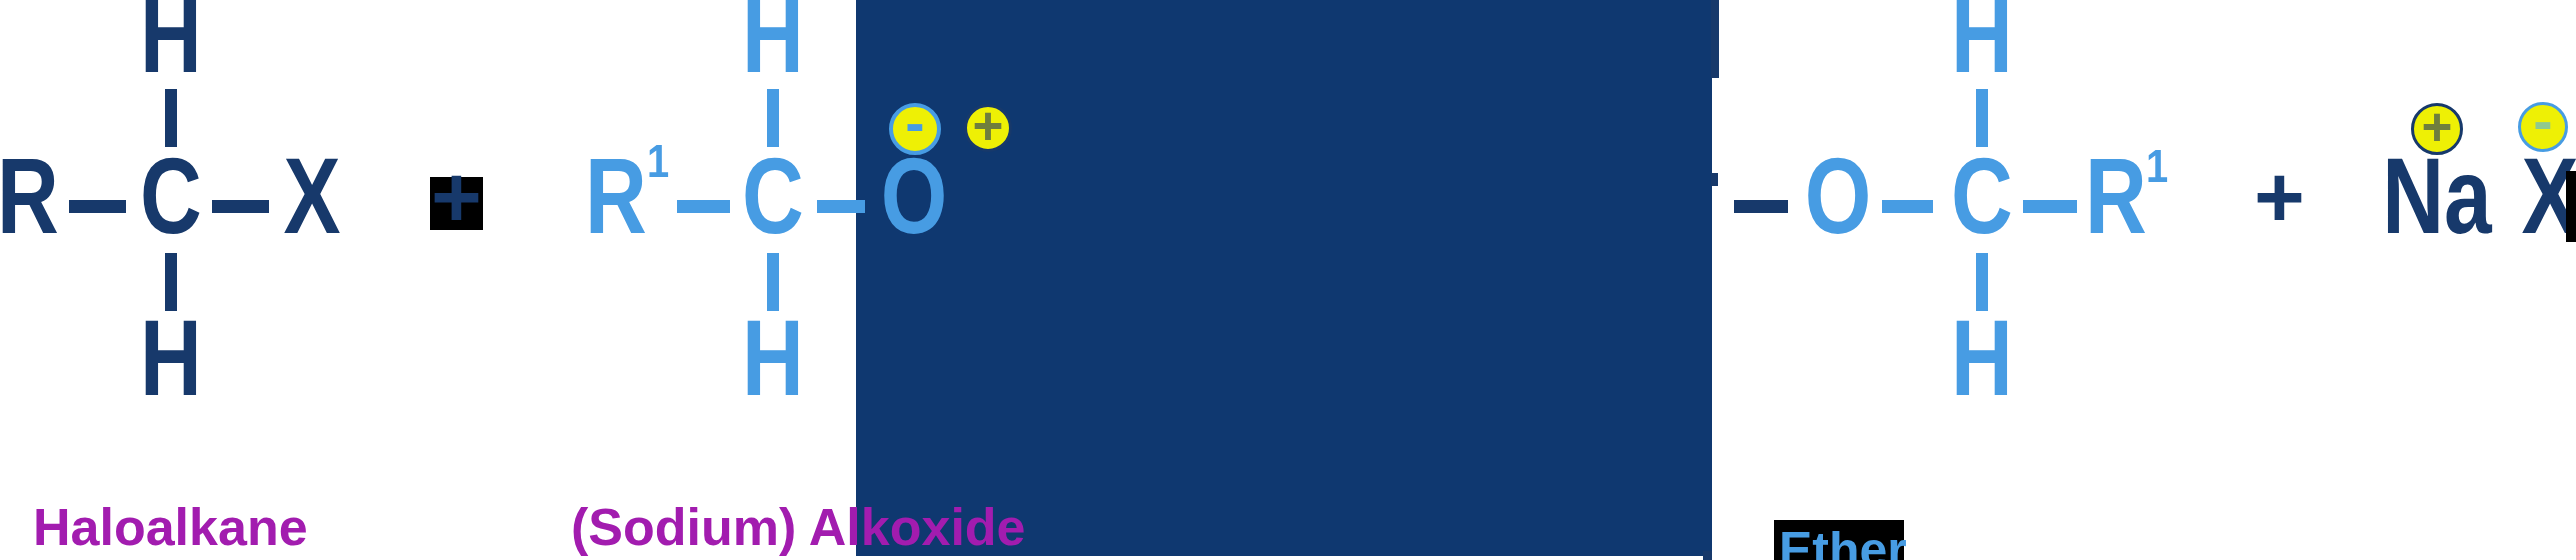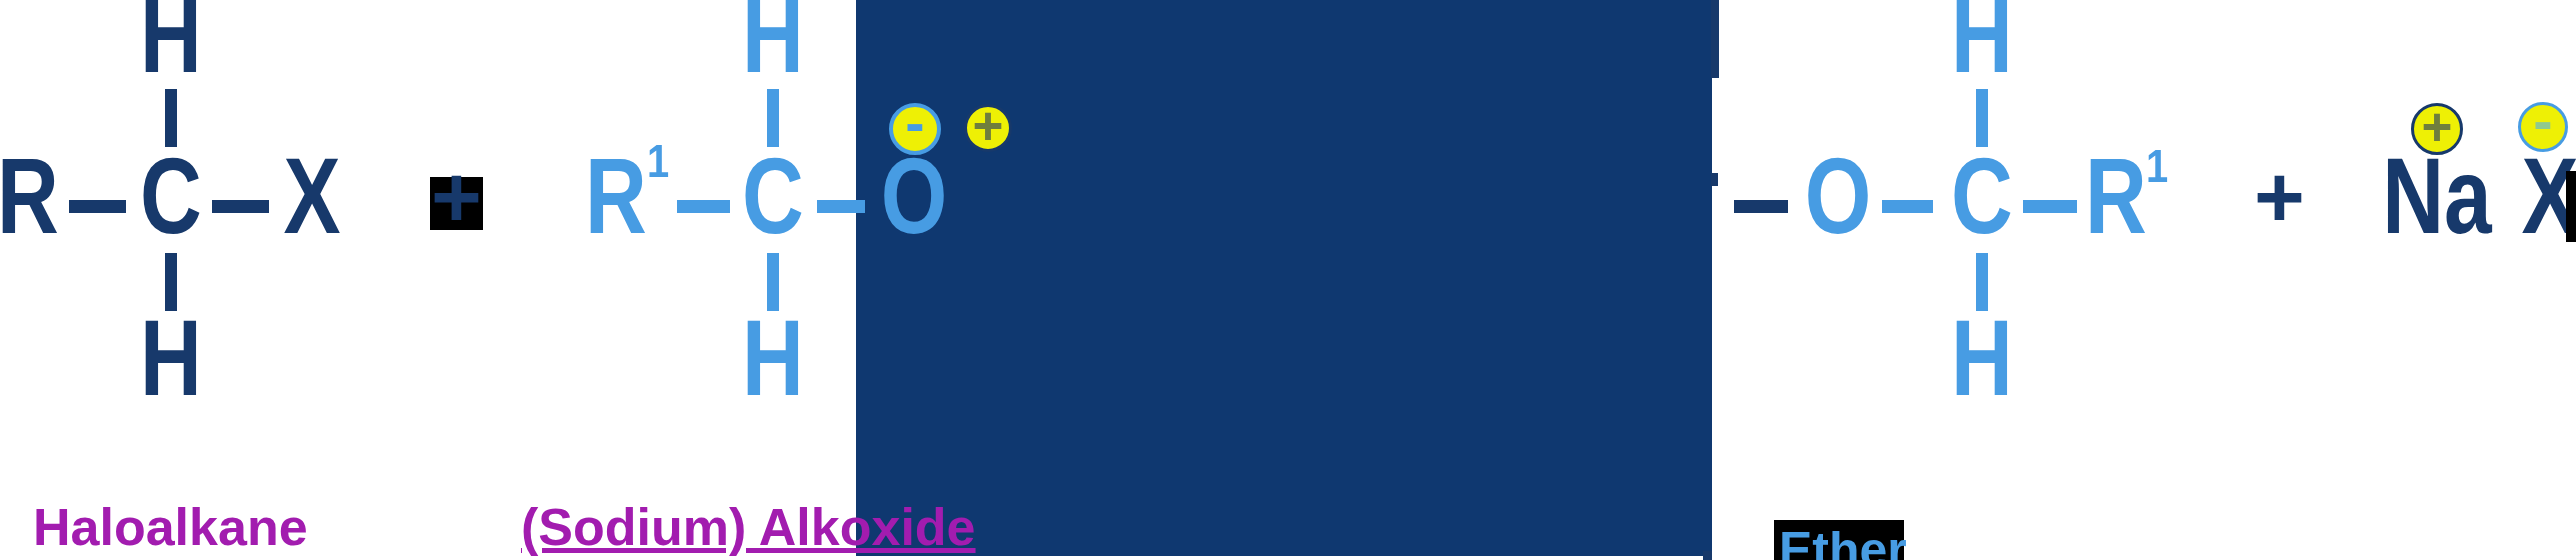--- a/index.html
+++ b/index.html
@@ -64,21 +64,21 @@
     <div class="bond lt" style="left:817px;top:200px;width:48px;height:12.5px;"></div>
     <span class="atom lt" style="left:914px;top:143px;">O</span>
     <div class="bond lt" style="left:767px;top:253px;width:11.7px;height:58px;"></div>
     <span class="atom lt" style="left:773px;top:305px;">H</span>
     <div class="badge" style="left:889px;top:103px;width:52px;height:52px;border:4.2px solid #479CE3;font-size:58px;color:#479CE3;">
       <span class="glyph" style="margin-top:-11.7px;">-</span>
     </div>
     <div class="badge" style="left:964px;top:104px;width:48px;height:48px;border:3.3px solid #17396B;font-size:53px;color:#6F7E3D;">
       <span class="glyph" style="margin-top:-5.8px;">+</span>
     </div>
-    <span class="label" style="left:521px;top:501px;text-decoration:underline;">(Sodium) Alkoxide</span>
+    <span class="label" style="left:571px;top:501px;">(Sodium) Alkoxide</span>
   </div>
 
   <div>
     <div class="bond" style="left:1734px;top:200px;width:54px;height:12.5px;"></div>
     <span class="atom lt" style="left:1838px;top:143px;">O</span>
     <div class="bond lt" style="left:1882px;top:200px;width:51px;height:12.5px;"></div>
     <span class="atom lt" style="left:1982px;top:143px;">C</span>
     <div class="bond lt" style="left:2023px;top:200px;width:54px;height:12.5px;"></div>
     <span class="atom lt" style="left:2116px;top:143px;">R</span>
     <span class="sup" style="left:2157px;top:142px;">1</span>

